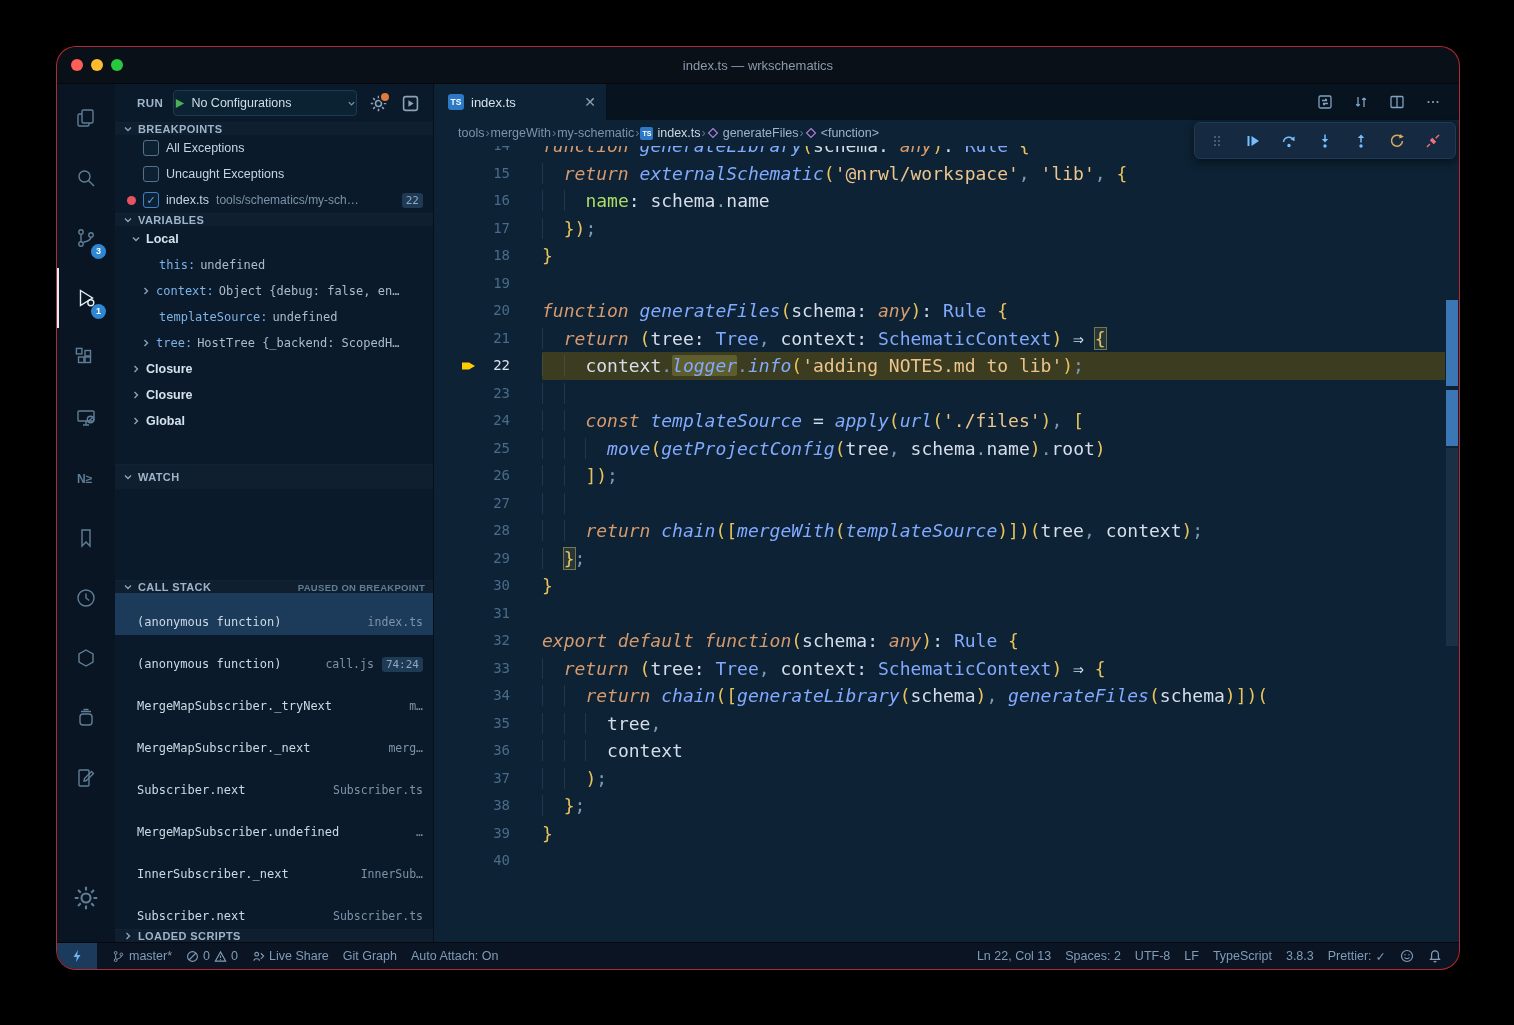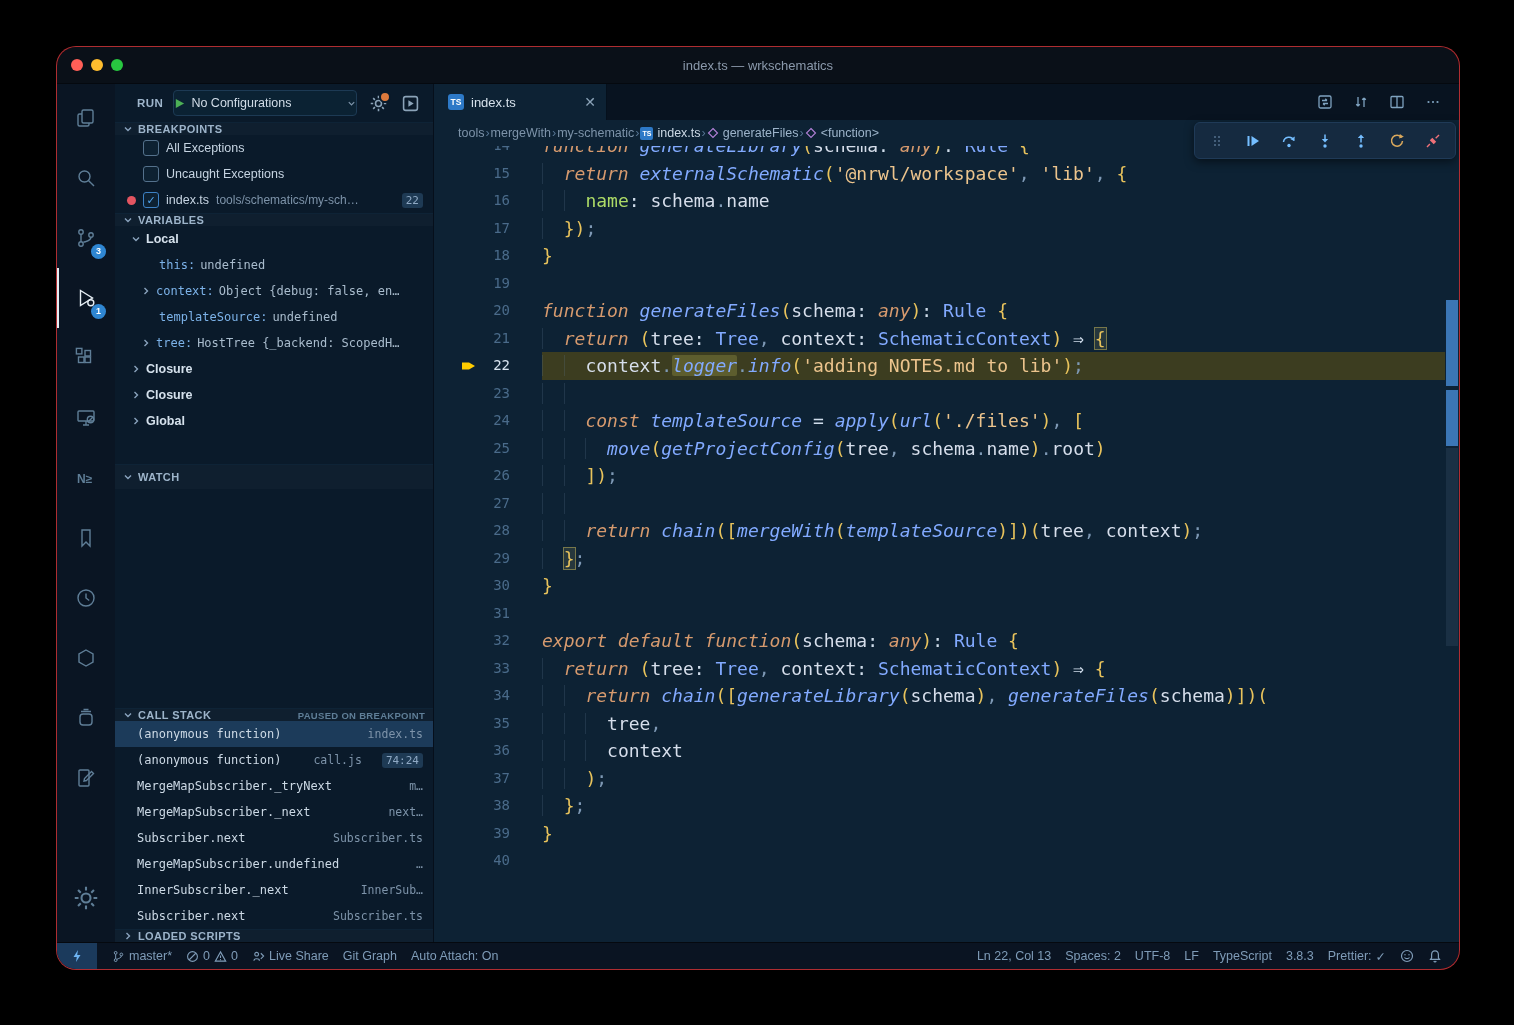--- a/index.html
+++ b/index.html
@@ -52,21 +52,21 @@
     font-family:"DejaVu Sans Mono",monospace;}
   .var-row{height:26px;display:flex;align-items:center;gap:5px;font-family:"DejaVu Sans Mono","Liberation Mono",monospace;
     font-size:12px;white-space:nowrap;overflow:hidden;}
   .var-row.scope{font-family:"Liberation Sans",sans-serif;font-weight:700;font-size:12.5px;color:#d5e1ec;padding-left:16px;}
   .var-row.leaf{padding-left:44px;}
   .var-row.leaf.has-chev{padding-left:26px;}
   .var-name{color:#7cb2e8;}
   .var-value{color:#a9bccd;overflow:hidden;text-overflow:ellipsis;}
   .watch-section{flex:1;display:flex;flex-direction:column;min-height:0;}
   .watch-body{flex:1;}
-  .cs-row{height:26px;display:flex;align-items:center;gap:20px;padding:0 10px 0 22px;
+  .cs-row{height:26px;display:flex;align-items:center;gap:8px;padding:16px 10px 0 22px;
     font-family:"DejaVu Sans Mono","Liberation Mono",monospace;font-size:12px;color:#ccd9e5;}
   .cs-row.selected{background:#1c3b5a;}
   .cs-name{white-space:nowrap;overflow:hidden;text-overflow:ellipsis;}
   .cs-file{margin-left:auto;color:#7d93a9;font-size:11.5px;flex:none;}
   .vars-section .sec-body{padding-bottom:30px;}
   
   .editor-col{flex:1;display:flex;flex-direction:column;min-width:0;background:#0d2234;position:relative;}
   .tabbar{flex:0 0 36px;background:#081320;display:flex;align-items:stretch;}
   .tab{width:148px;background:#0d2234;display:flex;align-items:center;gap:7px;padding:0 10px 0 14px;
     color:#d5e0ea;font-size:13px;border-right:1px solid #05101c;}
@@ -357,21 +357,21 @@
               <span class="cs-name">(anonymous function)</span>
               <span class="cs-file">call.js</span>
               <span class="badge">74:24</span>
             </div>
             <div class="cs-row">
               <span class="cs-name">MergeMapSubscriber._tryNext</span>
               <span class="cs-file">m…</span>
             </div>
             <div class="cs-row">
               <span class="cs-name">MergeMapSubscriber._next</span>
-              <span class="cs-file">next…</span>
+              <span class="cs-file">merg…</span>
             </div>
             <div class="cs-row">
               <span class="cs-name">Subscriber.next</span>
               <span class="cs-file">Subscriber.ts</span>
             </div>
             <div class="cs-row">
               <span class="cs-name">MergeMapSubscriber.undefined</span>
               <span class="cs-file">…</span>
             </div>
             <div class="cs-row">

